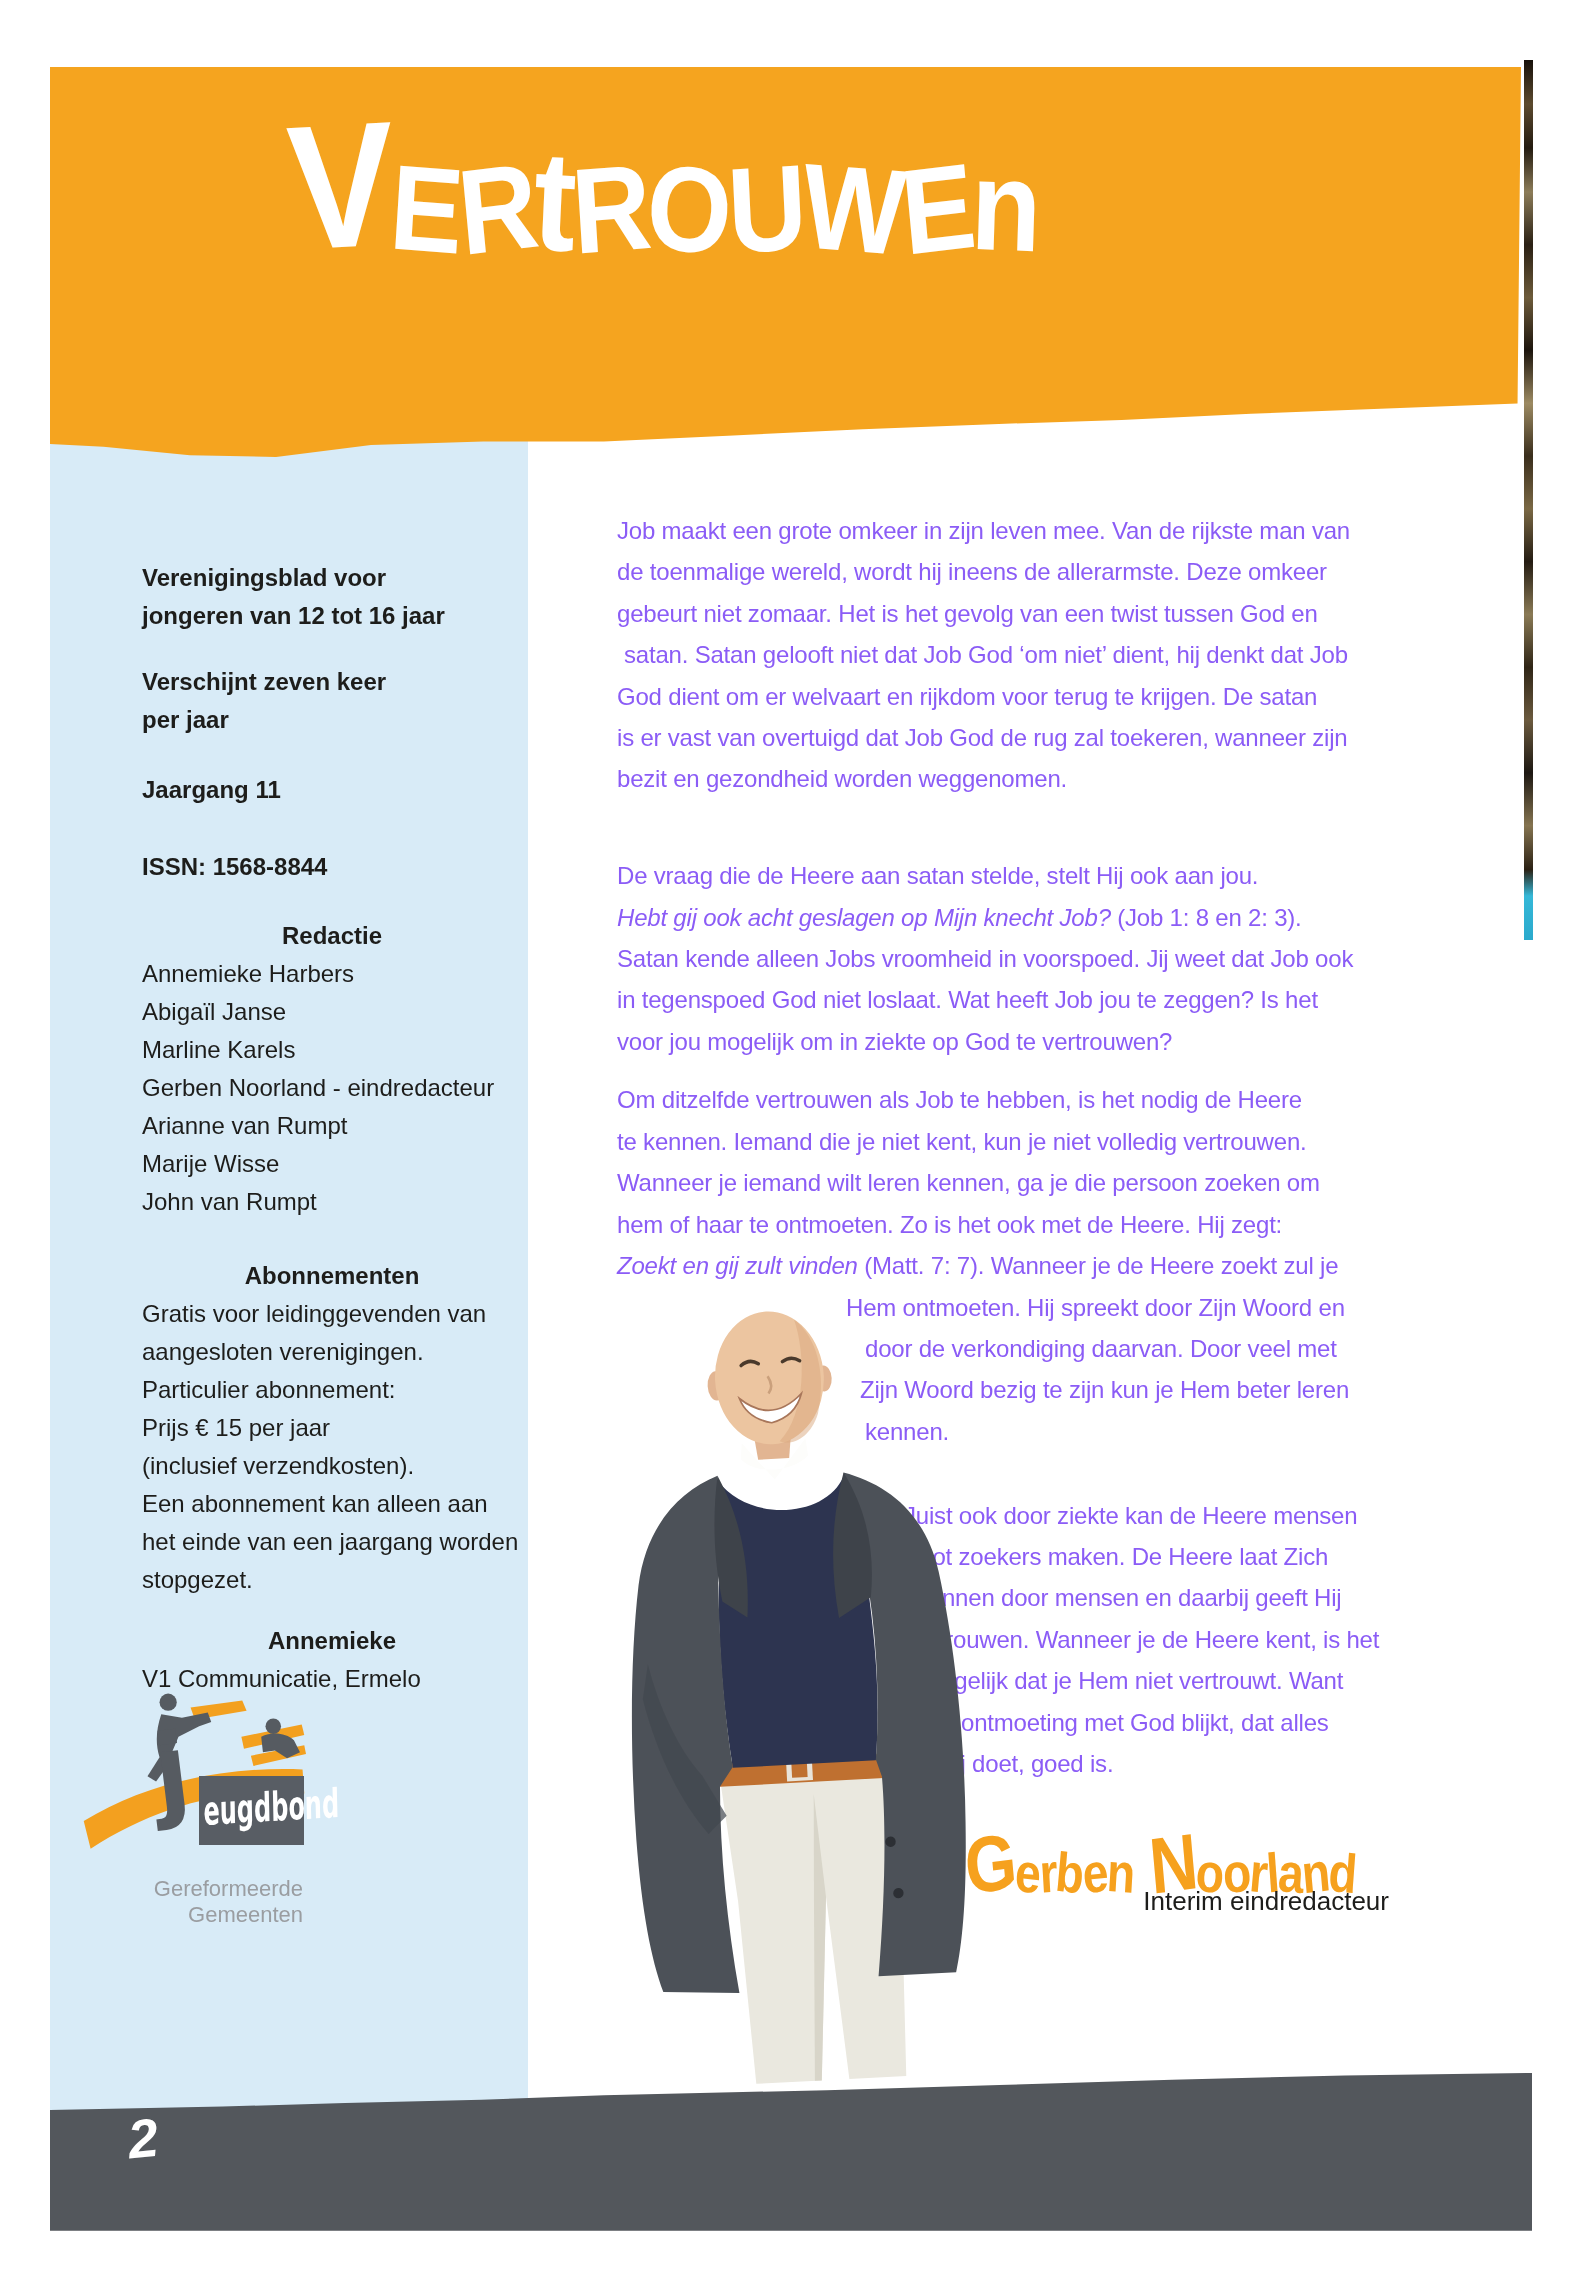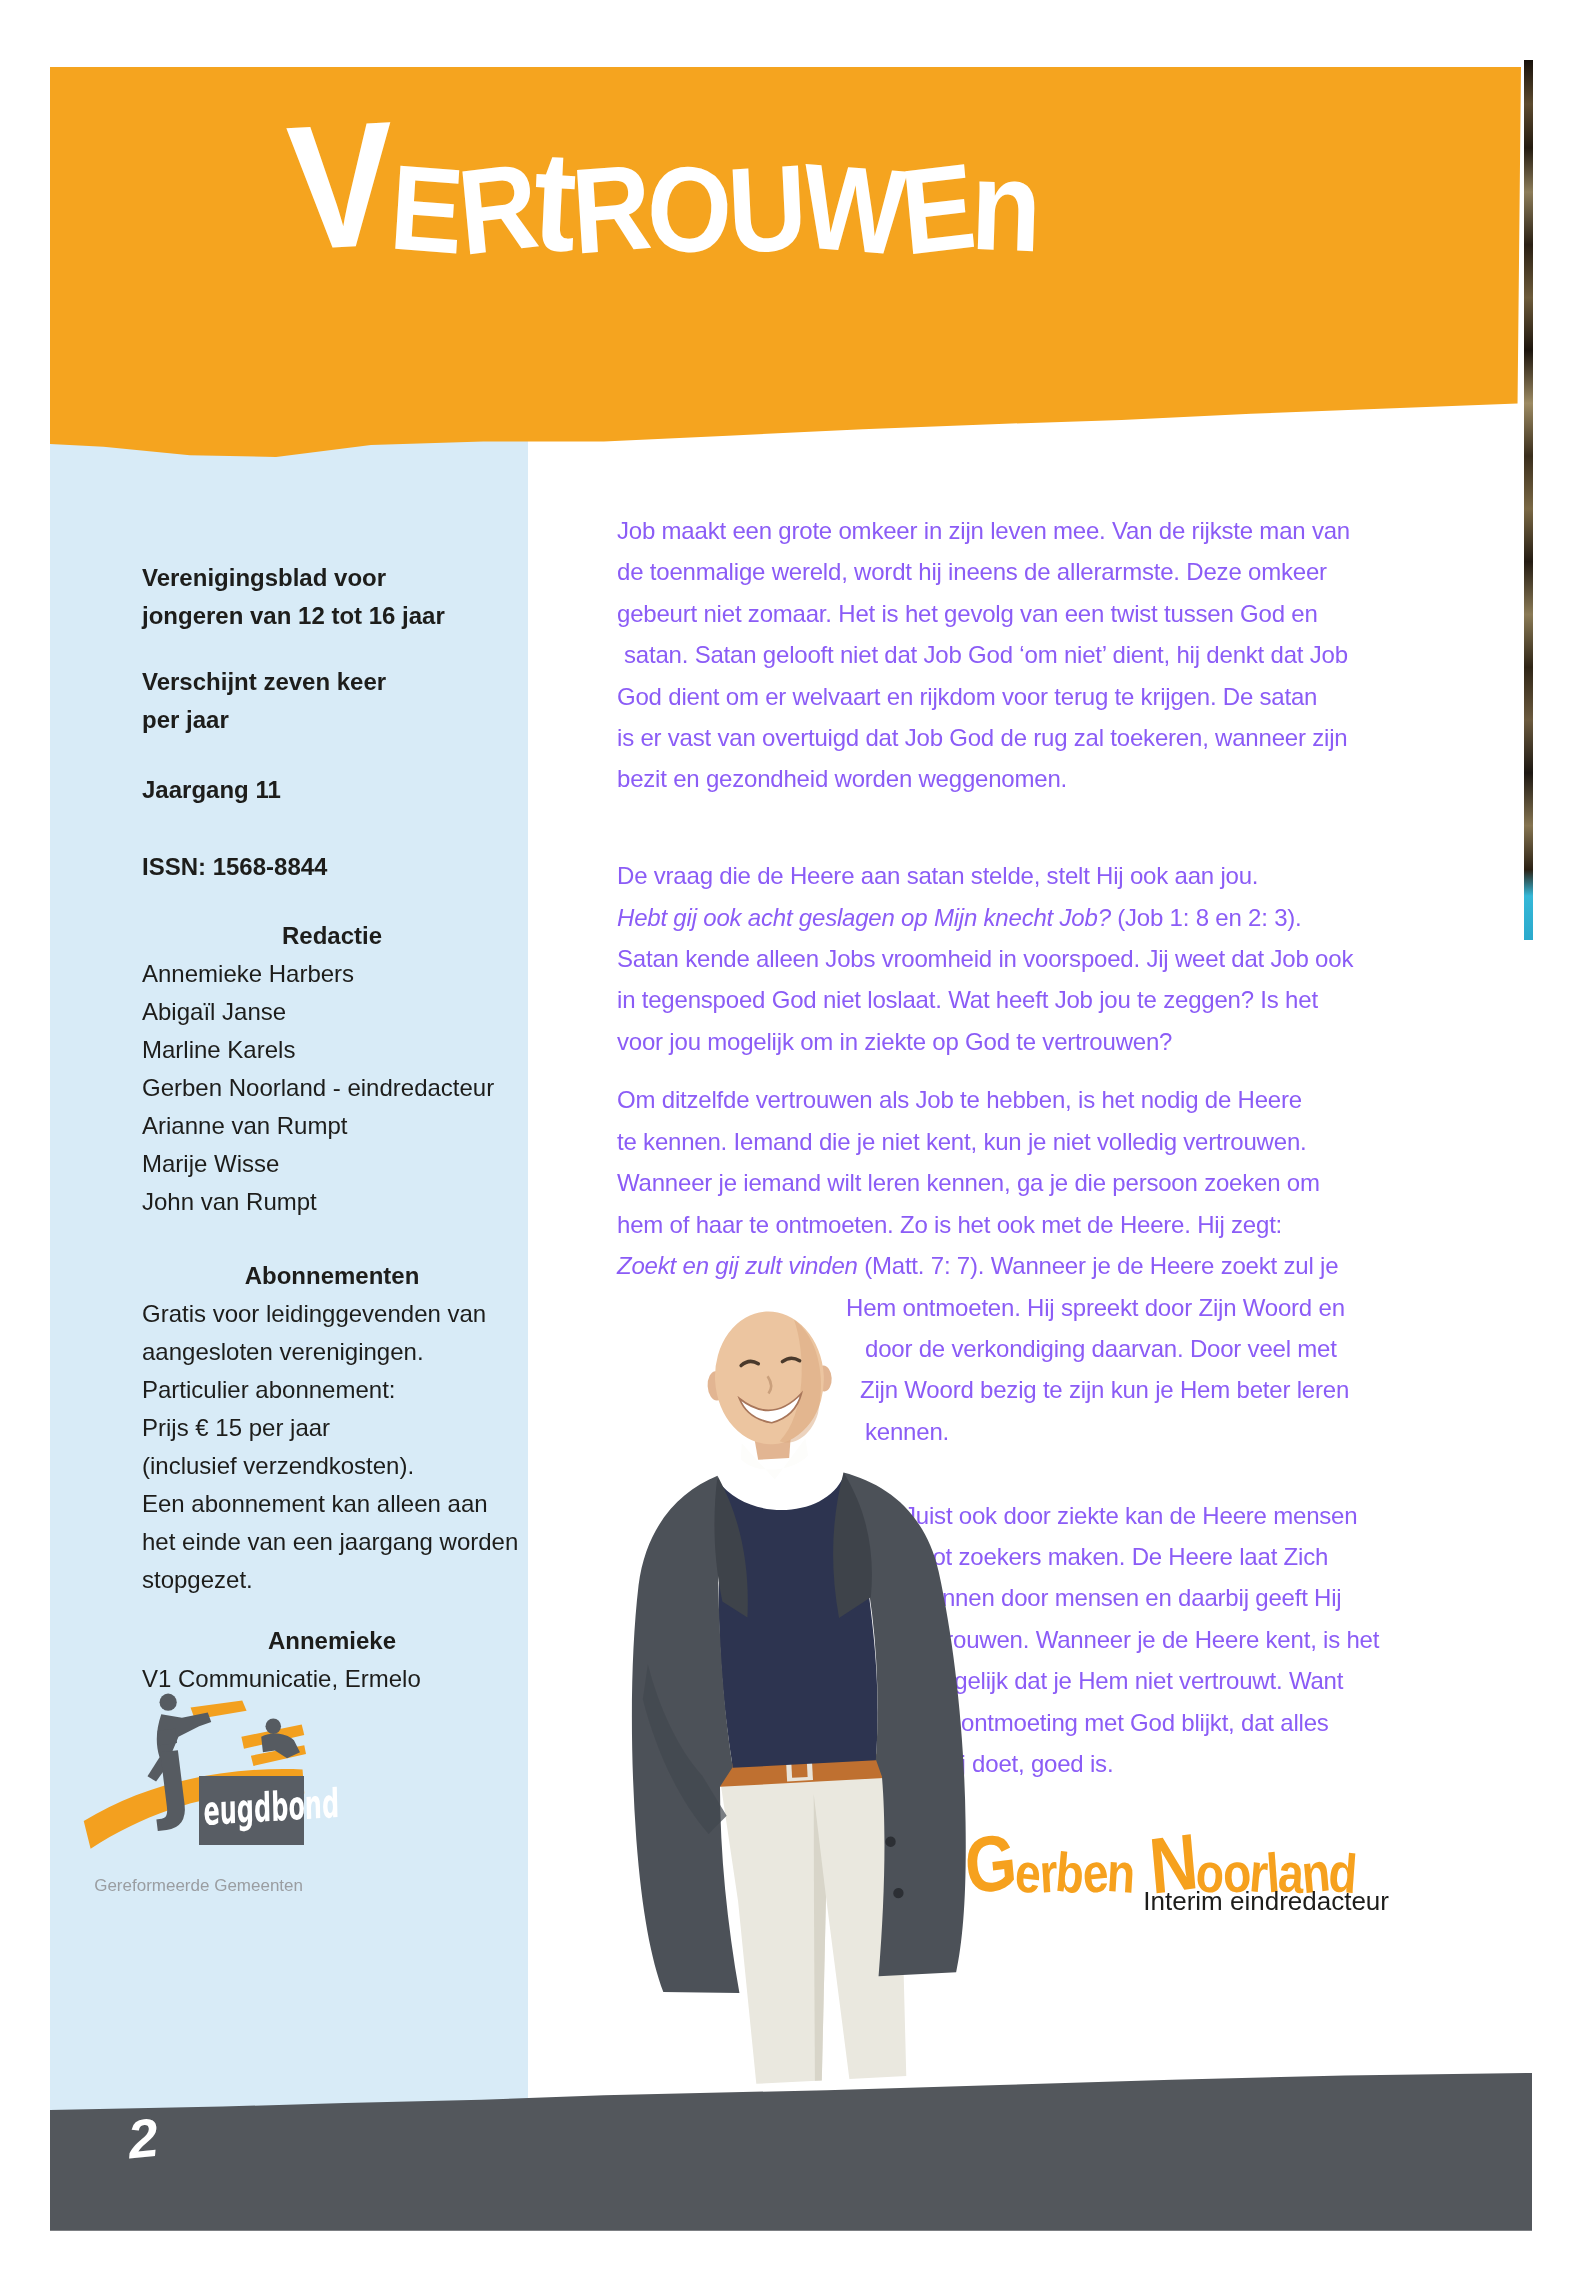--- a/index.html
+++ b/index.html
@@ -46,21 +46,21 @@
 
   
   .logo{position:absolute;left:82px;top:1683px;width:224px;height:259px;}
   .logo-box{position:absolute;left:117px;top:93px;width:105px;height:69px;background:#585d64;}
   .logo-rest{position:absolute;left:3.5px;top:12px;color:#ffffff;font-weight:bold;font-size:40px;
              transform:scaleX(0.60) rotate(-2deg);transform-origin:left top;white-space:nowrap;
              font-family:"DejaVu Sans", sans-serif;}
   .logo-j{position:absolute;left:72px;top:38px;color:#565b61;font-weight:bold;font-size:102px;
           transform:rotate(-7deg);font-family:"DejaVu Sans", sans-serif;line-height:1;}
   .logo-cap{position:absolute;left:0px;top:193px;width:221px;text-align:right;
-            font-size:17px;color:#9a9da1;}
+            font-size:22px;color:#9a9da1;}
 
   .pagenum{position:absolute;left:128px;top:2111px;color:#ffffff;font-size:54px;
            font-weight:bold;font-style:italic;transform:rotate(-6deg);line-height:1;}
 </style>
 </head>
 <body>
 
 <div class="page">
 
   <div class="sidebar-bg"></div>

